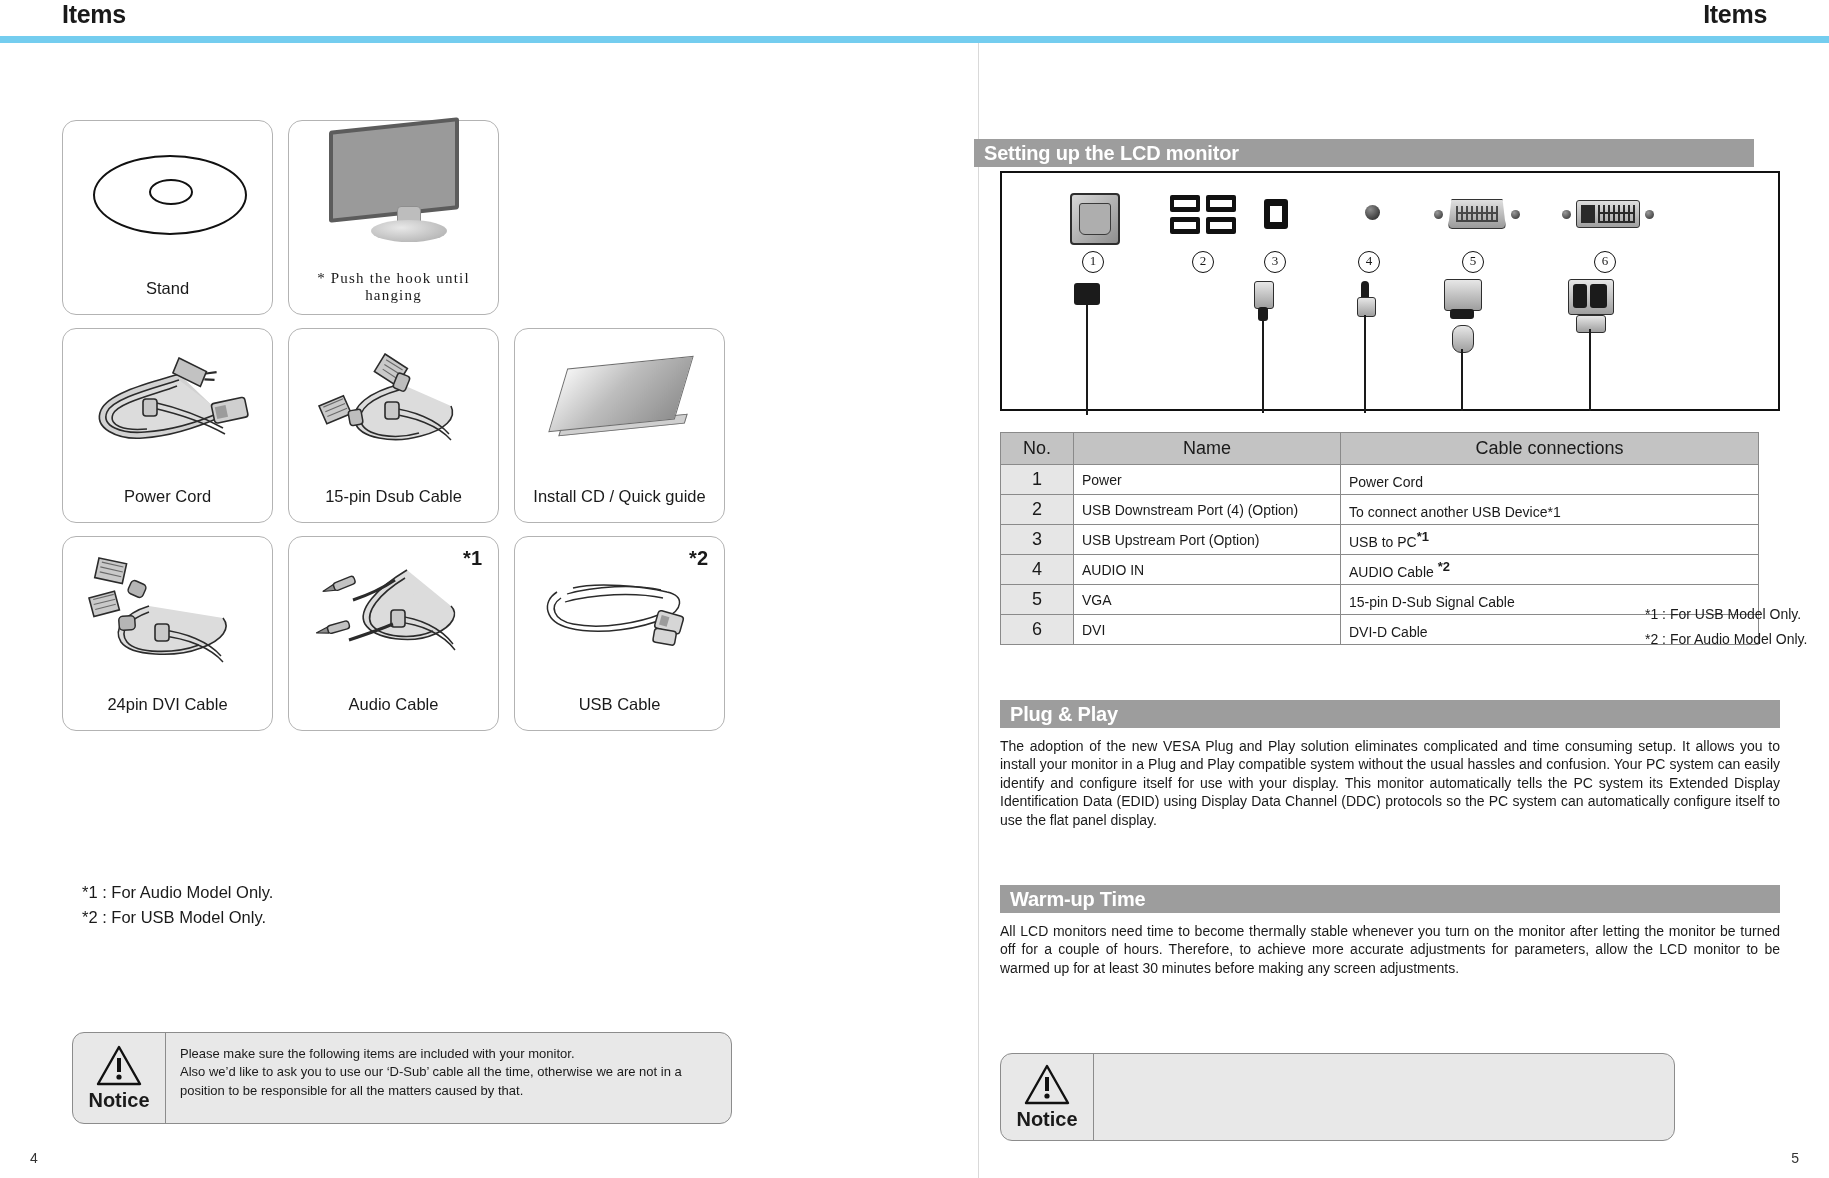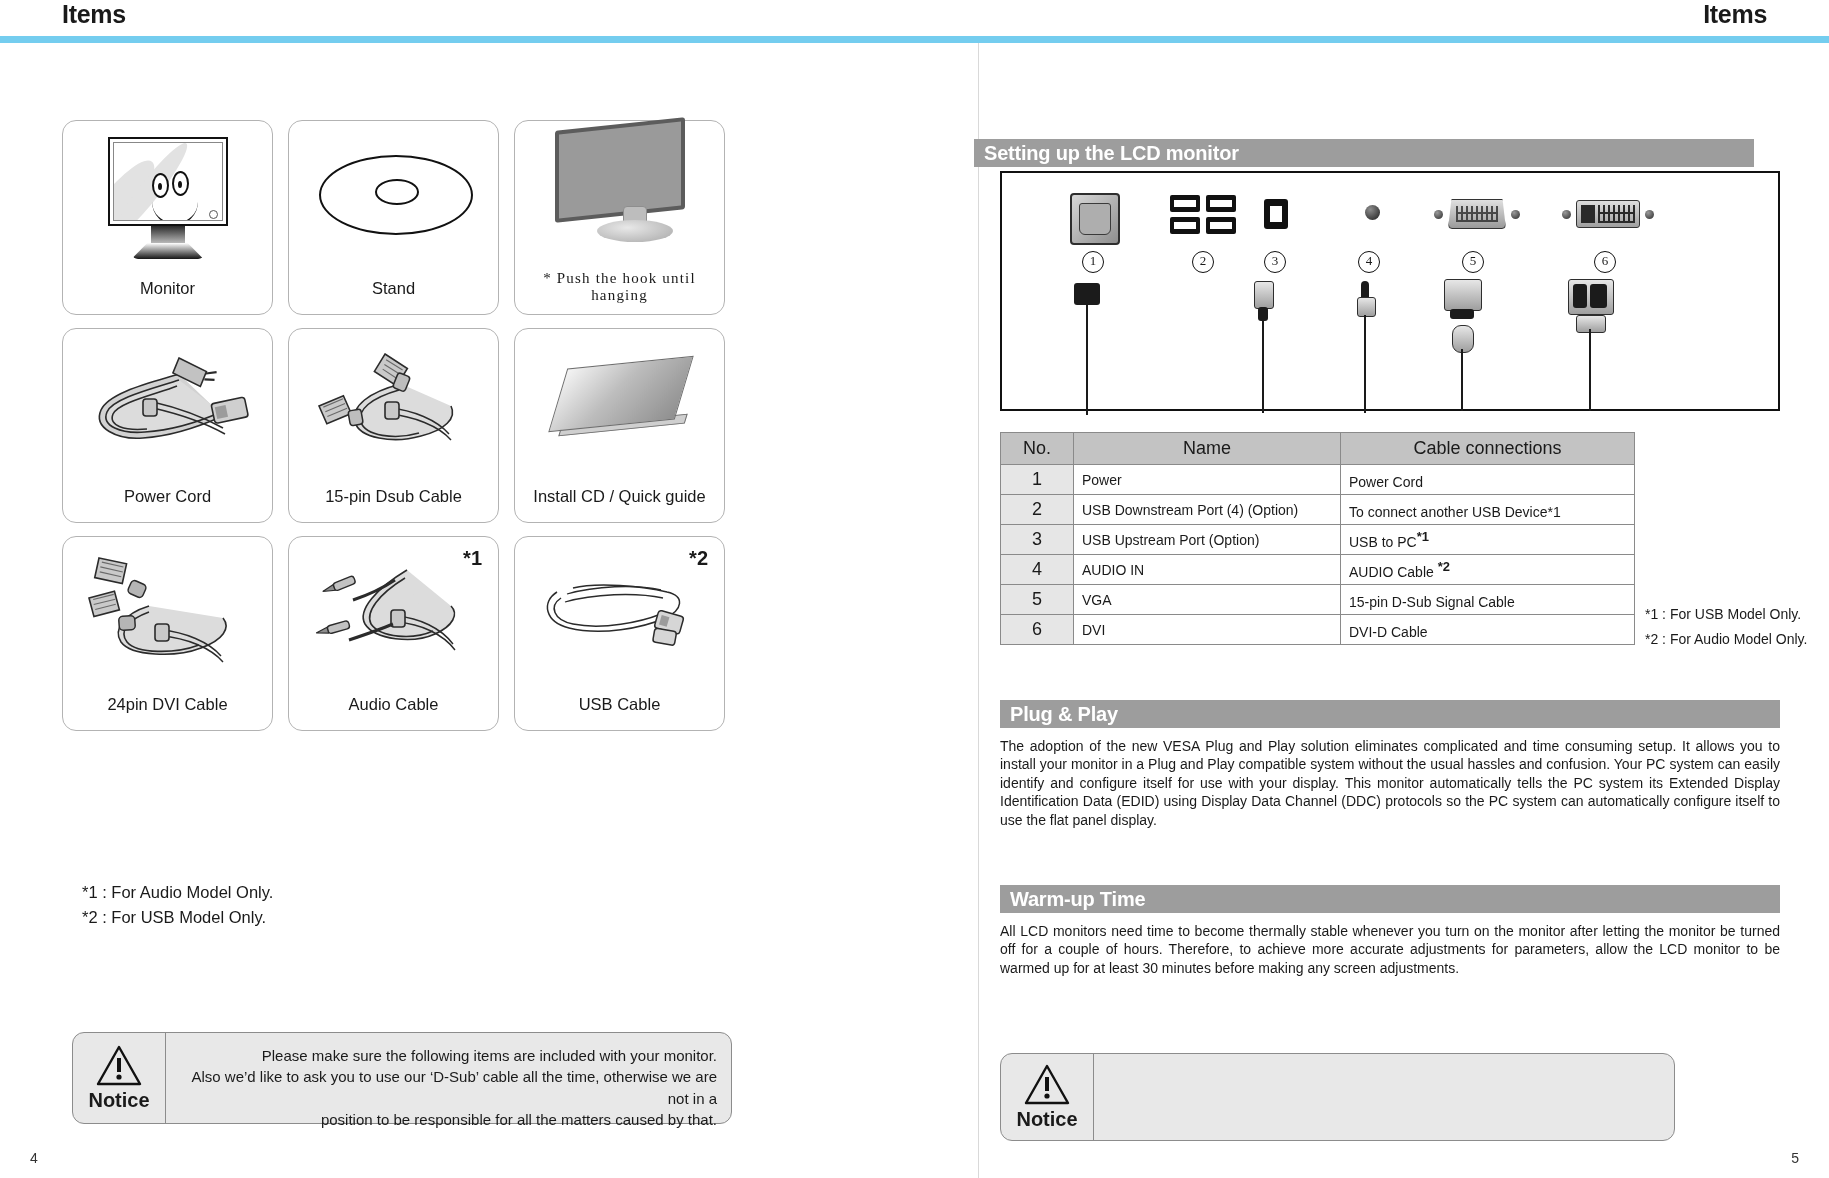--- a/index.html
+++ b/index.html
@@ -77,21 +77,21 @@
   .notice{
     position:absolute;
     border:1.6px solid #8c8c8c;border-radius:12px;background:#e8e8e8;
     display:flex;align-items:stretch;box-sizing:border-box;
   }
   .notice-left{width:92px;display:flex;flex-direction:column;align-items:center;justify-content:center;
      border-right:1.6px solid #8c8c8c;padding:6px 0;}
   .warn-tri{width:46px;height:42px;position:relative;}
   .warn-tri svg{display:block;}
   .notice-word{font-size:20px;font-weight:bold;margin-top:2px;}
-  .notice-body{flex:1;padding:12px 14px;font-size:15px;line-height:1.42;text-align:right;}
+  .notice-body{flex:1;padding:12px 14px;font-size:13px;line-height:1.42;}
 
   #notice-left-box{left:72px;top:1032px;width:660px;height:92px;}
   #notice-right-box{left:1000px;top:1053px;width:675px;height:88px;}
 
   
   .sect-bar{
     position:absolute;background:#9d9d9d;color:#fff;
     font-size:20px;font-weight:bold;display:flex;align-items:center;
     padding-left:10px;box-sizing:border-box;letter-spacing:-0.2px;
   }
@@ -124,21 +124,21 @@
      repeating-linear-gradient(0deg,#2a2a2a 0 2.5px,transparent 2.5px 9px);}
   .screwdot{width:9px;height:9px;border-radius:50%;background:radial-gradient(circle at 35% 30%,#9a9a9a,#2a2a2a);}
 
   
   .drop{position:absolute;}
   .wire{position:absolute;background:#1a1a1a;width:2.4px;}
   .plug-box{position:absolute;background:linear-gradient(180deg,#e7e7e7,#9e9e9e);border:1.8px solid #2e2e2e;border-radius:3px;}
   .plug-blk{position:absolute;background:#1b1b1b;border-radius:3px;}
 
   
-  .ctable{position:absolute;left:1000px;top:432px;width:635px;border-collapse:collapse;font-size:14px;}
+  .ctable{position:absolute;left:1000px;top:432px;width:759px;border-collapse:collapse;font-size:14px;}
   .ctable th,.ctable td{border:1px solid #8a8a8a;padding:4px 8px;text-align:left;}
   .ctable thead th{background:#c3c3c3;text-align:center;font-size:18px;font-weight:normal;padding:5px 8px;}
   .ctable td.num{background:#e6e6e6;text-align:center;width:56px;font-size:18px;}
   .ctable td.name{width:250px;}
   .ctable .sup{font-size:12px;vertical-align:super;}
   .ctable .sup.b{font-weight:bold;font-size:13px;}
 
   .table-notes{position:absolute;left:1645px;top:602px;font-size:14px;line-height:1.75;}
 
   .body-text{position:absolute;font-size:14px;line-height:1.32;text-align:justify;}
@@ -155,39 +155,20 @@
   <div class="hdr-rule"></div>
   <div class="spine"></div>
 
   <div class="pagenum-left">4</div>
   <div class="pagenum-right">5</div>
 
   <div class="items-grid">
 
     <div class="item-row">
 
-      <div class="item-cell">
-        <div class="item-art">
-          <div class="mon-wrap">
-            <div class="mon-screen">
-              <div class="mon-inner">
-                <div class="glare g1"></div>
-                  <div class="glare g2"></div>
-                <div class="eye" style="left:38px;top:30px;"></div>
-                <div class="eye" style="left:58px;top:28px;"></div>
-                <div class="smile"></div>
-              </div>
-              <div class="led"></div>
-            </div>
-            <div class="mon-neck"></div>
-            <div class="mon-base"></div>
-          </div>
-        </div>
-        <div class="item-label">Monitor</div>
-      </div>
 
       <div class="item-cell">
         <div class="item-art">
           <div class="cd">
             <div class="cd-shadow"></div>
             <div class="cd-outer"></div>
             <div class="cd-hole"></div>
           </div>
         </div>
         <div class="item-label">Stand</div>

